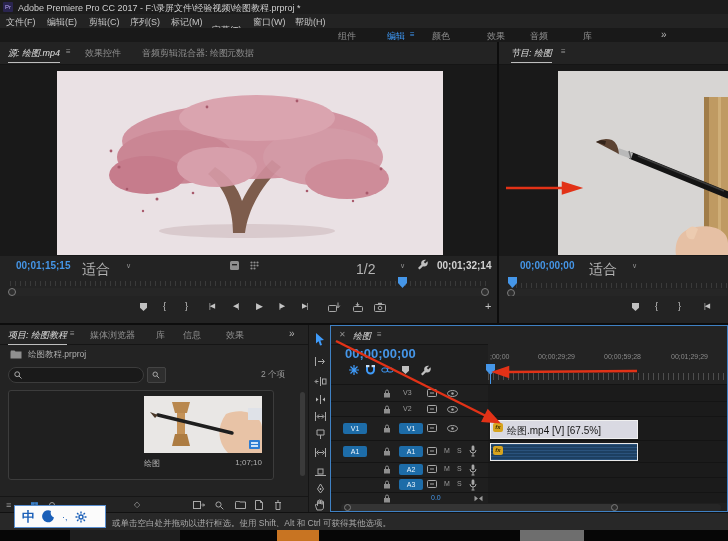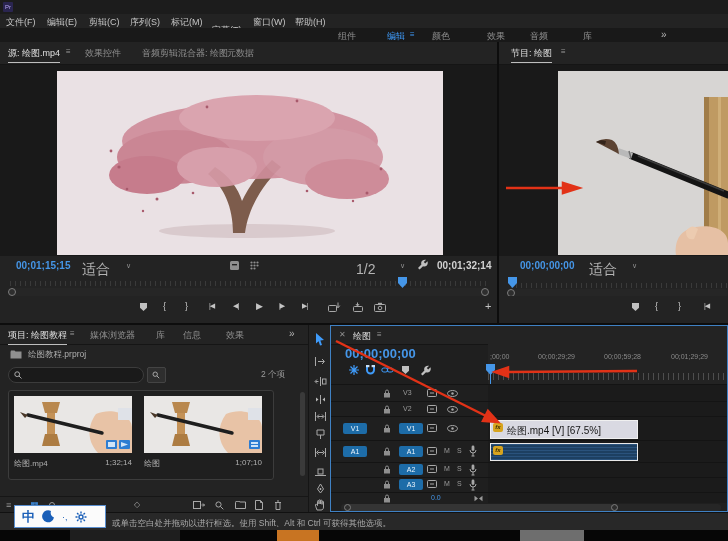--- a/index.html
+++ b/index.html
@@ -3,21 +3,21 @@
 <meta charset="utf-8">
 <style>
   html,body{margin:0;padding:0;background:#000;}
   #app{position:relative;width:728px;height:541px;background:#161616;overflow:hidden;
        font-family:"Liberation Sans","DejaVu Sans",sans-serif;color:#c8c8c8;
        -webkit-font-smoothing:antialiased;}
   .a{position:absolute;}
   .txt{white-space:nowrap;}
   .panel{background:#232323;}
   .tabtxt{font-size:9px;color:#8f8f8f;}
-  .tabtxt.on{color:#e0e0e0;}
+  .tabtxt.on{color:#e0e0e0;font-style:italic;}
   .underln{border-bottom:1px solid #bdbdbd;padding-bottom:2px;}
   .menuglyph{font-size:8px;color:#9a9a9a;}
   .tc{color:#4596e8;font-weight:bold;}
   .drop{font-size:14px;color:#b4b4b4;}
   .chev{font-size:7px;color:#8f8f8f;}
   .glyph{font-size:9px;color:#c4c4c4;letter-spacing:-1px;}
   .marker5{width:7px;height:8px;background:#c0c0c0;
            clip-path:polygon(0 0,100% 0,100% 60%,50% 100%,0 60%);}
   .playhead{width:9px;height:11px;background:#4596e8;
            clip-path:polygon(0 0,100% 0,100% 55%,50% 100%,0 55%);}
@@ -37,20 +37,21 @@
   .footico{stroke:#a8a8a8;fill:none;stroke-width:1;}
   .rowline{background:#141414;height:1px;}
 </style>
 </head>
 <body>
 
 <div id="app">
 
   <div class="a" style="left:0;top:0;width:728px;height:14px;background:#1c1c1c;">
     <div class="a" style="left:3px;top:2px;width:10px;height:10px;background:#2a2550;color:#b9a7f2;font-size:6px;line-height:10px;text-align:center;border-radius:1px;">Pr</div>
+    <div class="a txt" style="left:18px;top:2px;font-size:9px;color:#cfcfcf;">Adobe Premiere Pro CC 2017 - F:\录屏文件\经验视频\绘图教程.prproj *</div>
   </div>
 
   <div class="a" style="left:0;top:14px;width:728px;height:14px;background:#232323;">
     <span class="a txt" style="left:6px;top:2px;font-size:9px;color:#c4c4c4;">文件(F)</span>
     <span class="a txt" style="left:47px;top:2px;font-size:9px;color:#c4c4c4;">编辑(E)</span>
     <span class="a txt" style="left:89px;top:2px;font-size:9px;color:#c4c4c4;">剪辑(C)</span>
     <span class="a txt" style="left:130px;top:2px;font-size:9px;color:#c4c4c4;">序列(S)</span>
     <span class="a txt" style="left:171px;top:2px;font-size:9px;color:#c4c4c4;">标记(M)</span>
     <span class="a txt" style="left:212px;top:10px;font-size:9px;color:#c4c4c4;text-align:center;">字幕(T)</span>
     <span class="a txt" style="left:253px;top:2px;font-size:9px;color:#c4c4c4;">窗口(W)</span>
@@ -243,38 +244,20 @@
         <svg class="ic" style="position:absolute;left:4px;top:3px;" width="8" height="8" viewBox="0 0 8 8">
           <circle cx="3.2" cy="3.2" r="2.2" class="footico"></circle>
             <line x1="4.8" y1="4.8" x2="7.2" y2="7.2" class="footico"></line>
         </svg>
       </div>
       <span class="a txt" style="left:261px;top:4px;font-size:8.5px;color:#9a9a9a;">2 个项</span>
     </div>
 
     <div class="a" style="left:8px;top:65px;width:264px;height:88px;border:1px solid #3c3c3c;border-radius:3px;background:#1f1f1f;"></div>
 
-    <div class="a" style="left:14px;top:71px;width:120px;height:78px;">
-      <svg width="118" height="57" viewBox="0 0 118 57" style="display:block;">
-        <rect x="0" y="0" width="118" height="57" fill="#e9e7e5"></rect>
-        <path d="M28 6 h18 l-3 11 h-12 Z" fill="#b9884e"></path>
-          <rect x="33" y="17" width="8" height="21" fill="#c49257"></rect>
-        <path d="M28 50 h18 l-3 -12 h-12 Z" fill="#ad7c42"></path>
-        <path d="M82 18 C100 10 118 20 118 32 L118 57 L84 57 C74 46 72 32 82 18 Z" fill="#e8c3a6"></path>
-        <rect x="104" y="12" width="14" height="12" fill="#dfe2e8"></rect>
-        <line x1="14" y1="19" x2="88" y2="37" stroke="#1e1e1e" stroke-width="3.4" stroke-linecap="round"></line>
-        <path d="M14 19 L6 16 L11 22 Z" fill="#4a3828"></path>
-        <rect x="92" y="44" width="11" height="9" rx="1" fill="#2d7dd2"></rect>
-        <rect x="105" y="44" width="11" height="9" rx="1" fill="#2d7dd2"></rect>
-        <rect x="94" y="46" width="7" height="5" fill="#cfe4f8"></rect>
-        <path d="M107 46 l7 2.5 l-7 2.5 Z" fill="#cfe4f8"></path>
-      </svg>
-      <span class="txt" style="position:absolute;left:0;top:62px;font-size:8px;color:#b0b0b0;">绘图.mp4</span>
-      <span class="txt" style="position:absolute;right:2px;top:62px;font-size:8px;color:#b0b0b0;">1;32;14</span>
-    </div>
 
     <div class="a" style="left:144px;top:71px;width:120px;height:78px;">
       <svg width="118" height="57" viewBox="0 0 118 57" style="display:block;">
         <rect x="0" y="0" width="118" height="57" fill="#e9e7e5"></rect>
         <path d="M28 6 h18 l-3 11 h-12 Z" fill="#b9884e"></path>
           <rect x="33" y="17" width="8" height="21" fill="#c49257"></rect>
         <path d="M28 50 h18 l-3 -12 h-12 Z" fill="#ad7c42"></path>
         <path d="M82 18 C100 10 118 20 118 32 L118 57 L84 57 C74 46 72 32 82 18 Z" fill="#e8c3a6"></path>
         <rect x="104" y="12" width="14" height="12" fill="#dfe2e8"></rect>
         <line x1="14" y1="19" x2="88" y2="37" stroke="#1e1e1e" stroke-width="3.4" stroke-linecap="round"></line>

